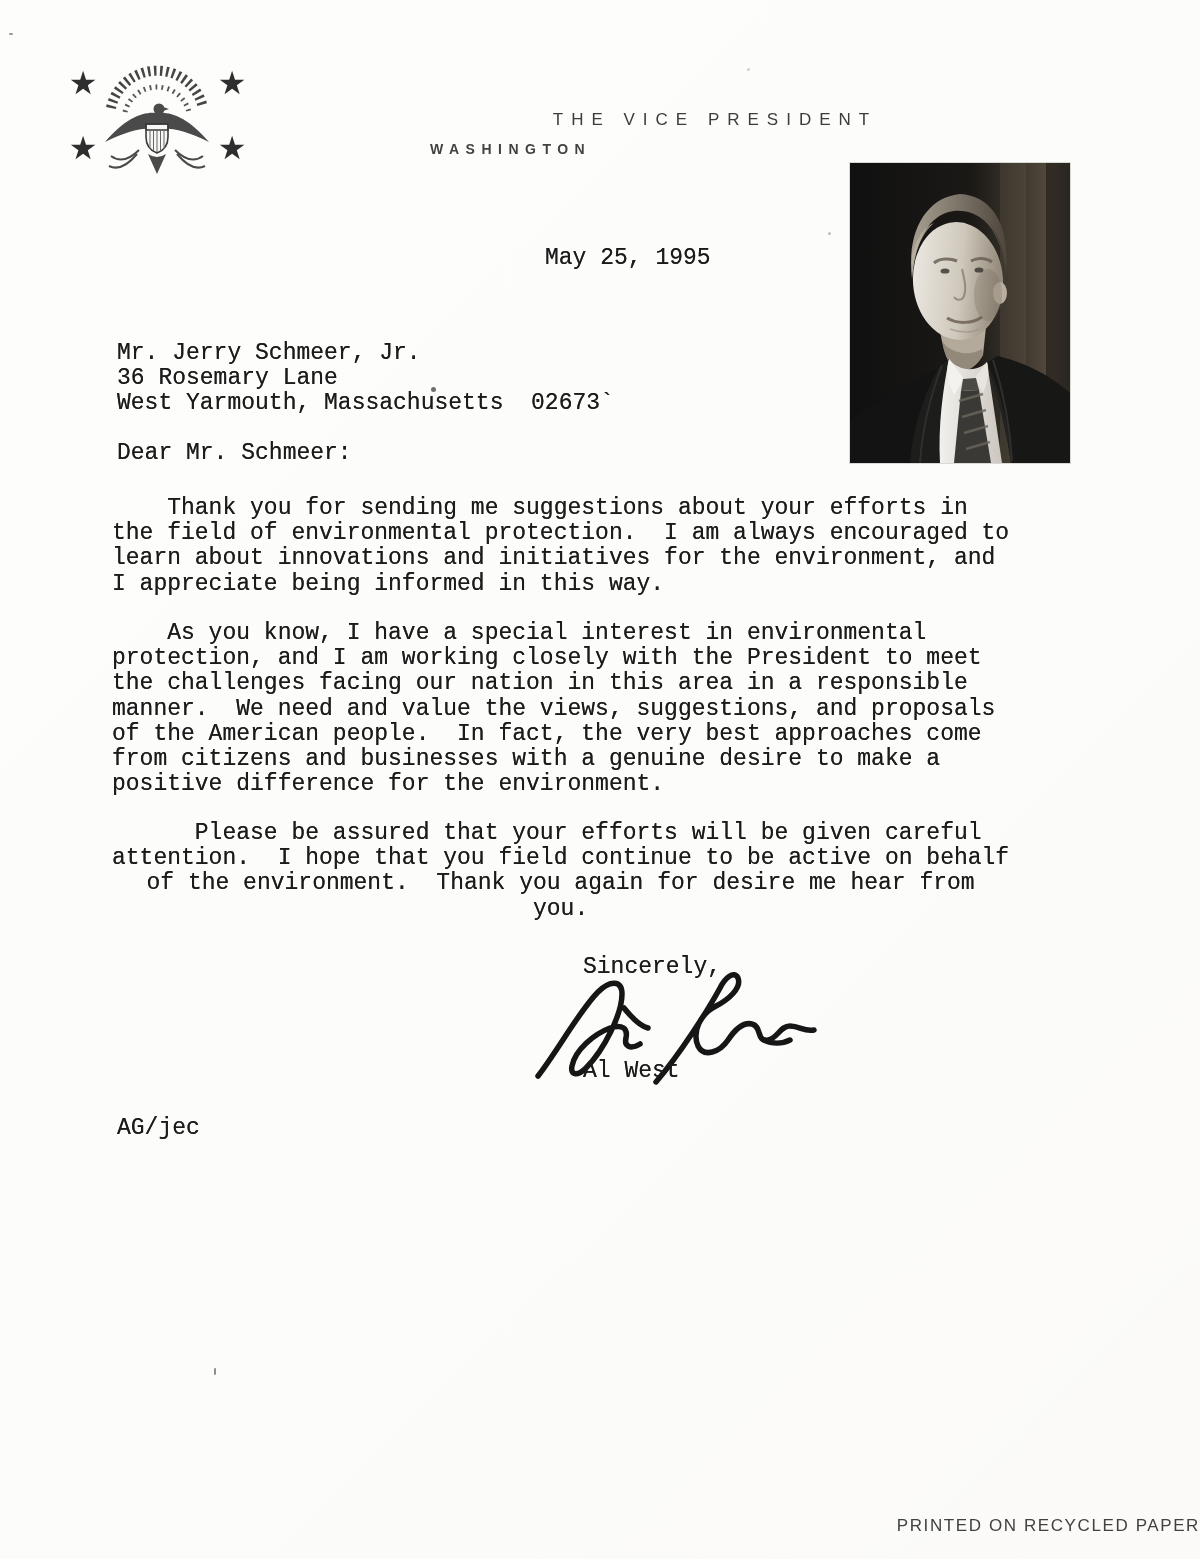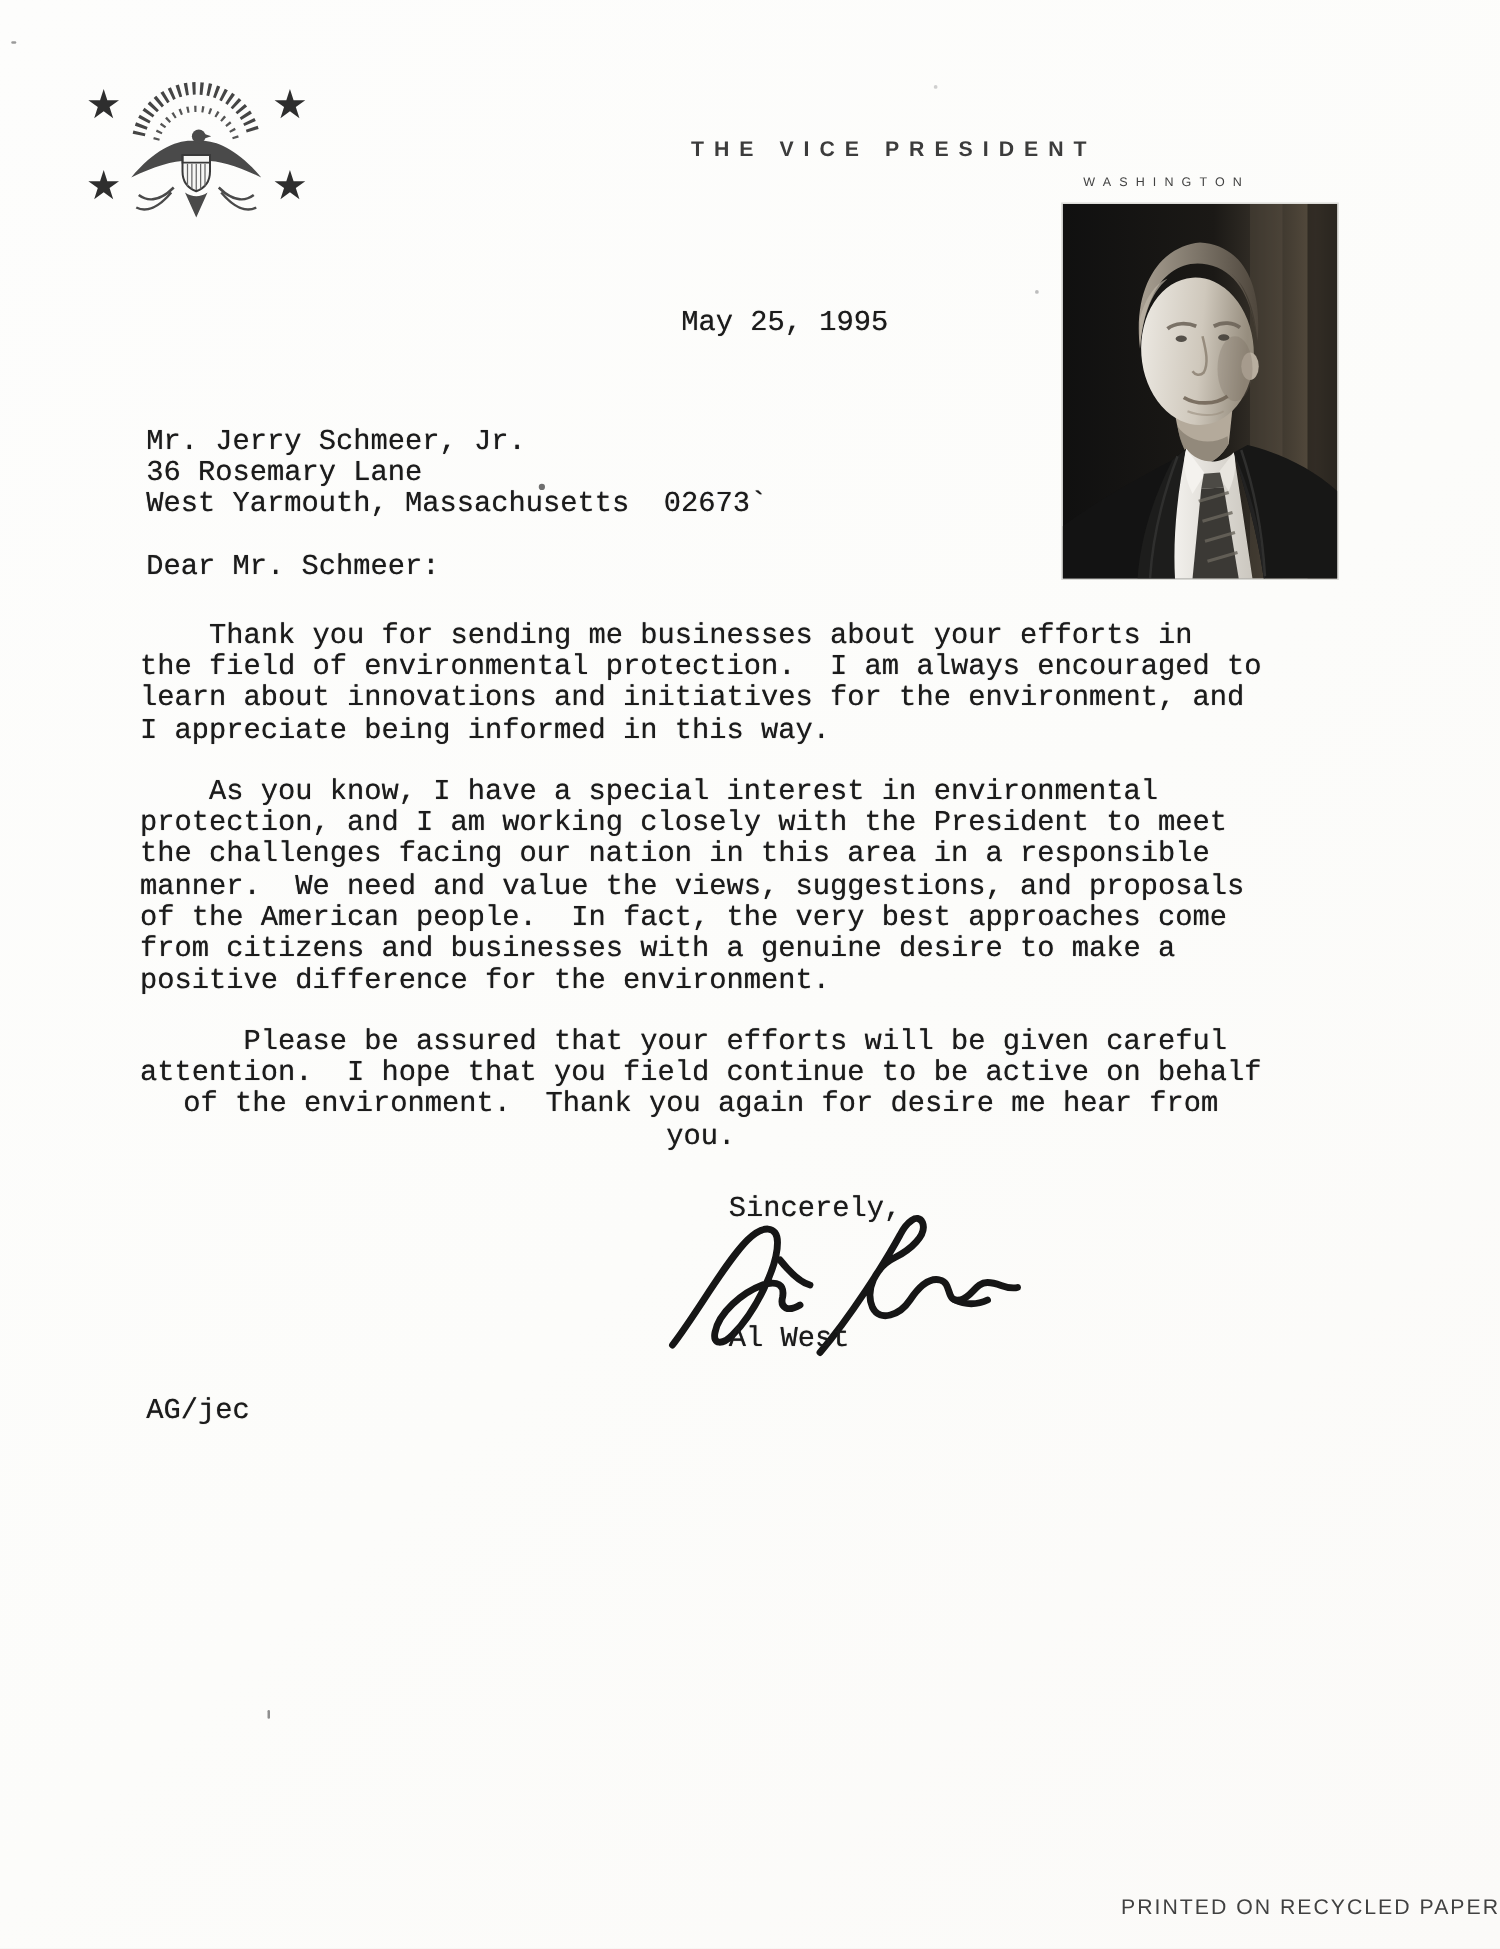--- a/index.html
+++ b/index.html
@@ -12,27 +12,27 @@
     position: relative;
     width: 1200px; height: 1559px;
     background: linear-gradient(135deg, #fdfdfc 0%, #fcfcfa 55%, #fbfaf8 100%);
     overflow: hidden;
   }
   
   .seal-wrap { position: absolute; left: 55px; top: 56px; width: 200px; height: 144px; }
   .lh-title {
     position: absolute; left: 430px; top: 110px; width: 570px;
     text-align: center; color: #3c3c3c;
-    font-size: 17px; letter-spacing: 8px; font-weight: 700;
+    font-size: 17px; letter-spacing: 8px; font-weight: 400;
     white-space: nowrap;
   }
   .lh-sub {
     position: absolute; left: 430px; top: 141px; width: 570px;
-    text-align: right; color: #424242;
-    font-size: 10px; letter-spacing: 6.5px; font-weight: 400;
+    text-align: left; color: #424242;
+    font-size: 14px; letter-spacing: 6.5px; font-weight: 700;
     white-space: nowrap;
   }
   
   .photo {
     position: absolute; left: 850px; top: 163px; width: 220px; height: 300px;
     outline: 1px solid #d8d8d4;
   }
   
   .tw {
     position: absolute;
@@ -185,21 +185,21 @@
       <ellipse cx="138" cy="132" rx="14" ry="26" fill="#6f6557" opacity="0.25"></ellipse>
     </svg>
   </div>
 
   <div class="tw date-line">May 25, 1995</div>
 
   <div class="tw recipient"><div class="tline">Mr. Jerry Schmeer, Jr.</div><div class="tline">36 Rosemary Lane</div><div class="tline">West Yarmouth, Massachusetts  02673`</div></div>
 
   <div class="tw salutation">Dear Mr. Schmeer:</div>
 
-  <div class="tw para-1"><div class="tline">    Thank you for sending me businesses about your efforts in</div><div class="tline">the field of environmental protection.  I am always encouraged to</div><div class="tline">learn about innovations and initiatives for the environment, and</div><div class="tline">I appreciate being informed in this way.</div></div>
+  <div class="tw para-1"><div class="tline">    Thank you for sending me suggestions about your efforts in</div><div class="tline">the field of environmental protection.  I am always encouraged to</div><div class="tline">learn about innovations and initiatives for the environment, and</div><div class="tline">I appreciate being informed in this way.</div></div>
   <div class="tw para-2"><div class="tline">    As you know, I have a special interest in environmental</div><div class="tline">protection, and I am working closely with the President to meet</div><div class="tline">the challenges facing our nation in this area in a responsible</div><div class="tline">manner.  We need and value the views, suggestions, and proposals</div><div class="tline">of the American people.  In fact, the very best approaches come</div><div class="tline">from citizens and businesses with a genuine desire to make a</div><div class="tline">positive difference for the environment.</div></div>
   <div class="tw para-3"><div class="tline">    Please be assured that your efforts will be given careful</div><div class="tline">attention.  I hope that you field continue to be active on behalf</div><div class="tline">of the environment.  Thank you again for desire me hear from</div><div class="tline">you.</div></div>
 
   <div class="tw closing">Sincerely,</div>
 
   <div class="signature">
     <svg width="295" height="128" viewBox="0 0 295 128">
       <g fill="none" stroke="#161616" stroke-width="5.5" stroke-linecap="round" stroke-linejoin="round">
         <path d="M10,110 C30,84 52,44 70,26 C82,14 94,14 94,28 C94,48 76,84 58,102 C50,110 42,110 44,100 C47,84 66,68 82,62 C94,58 100,62 98,72 C96,80 102,84 112,78"></path>
         <path d="M96,42 C104,52 112,60 120,62"></path>

